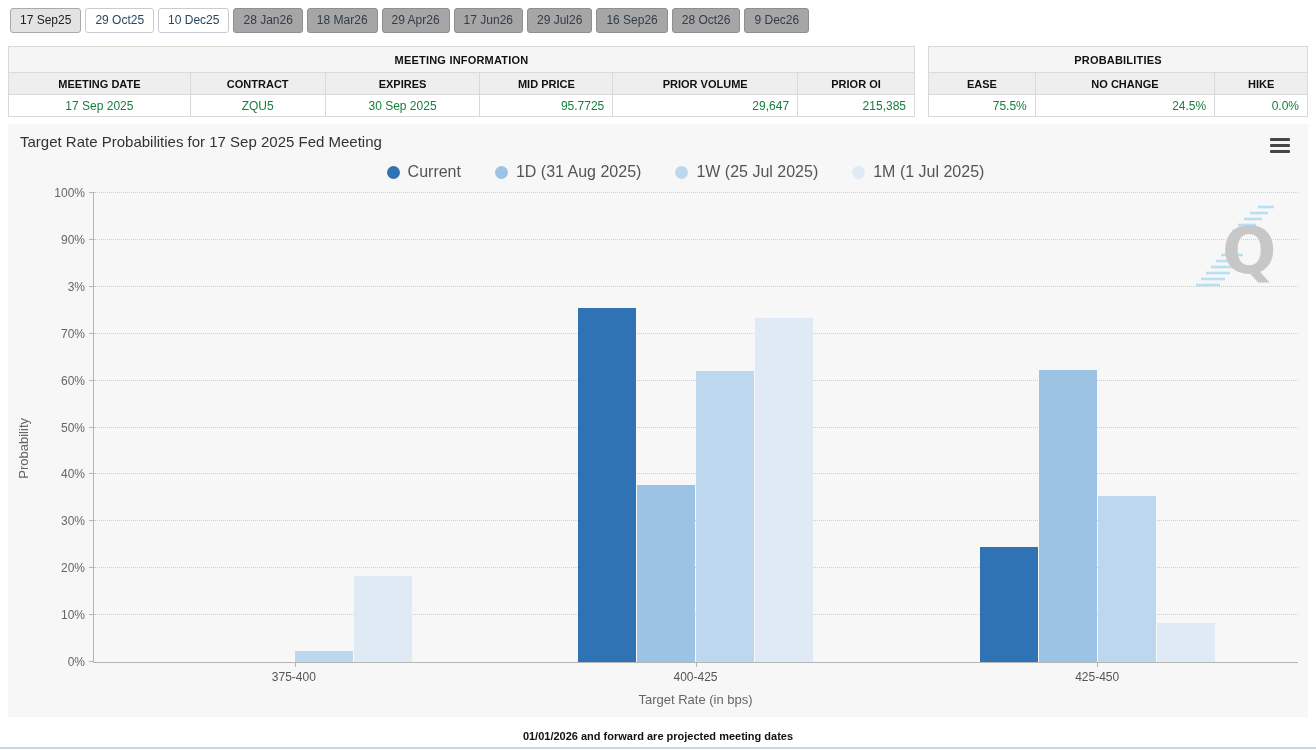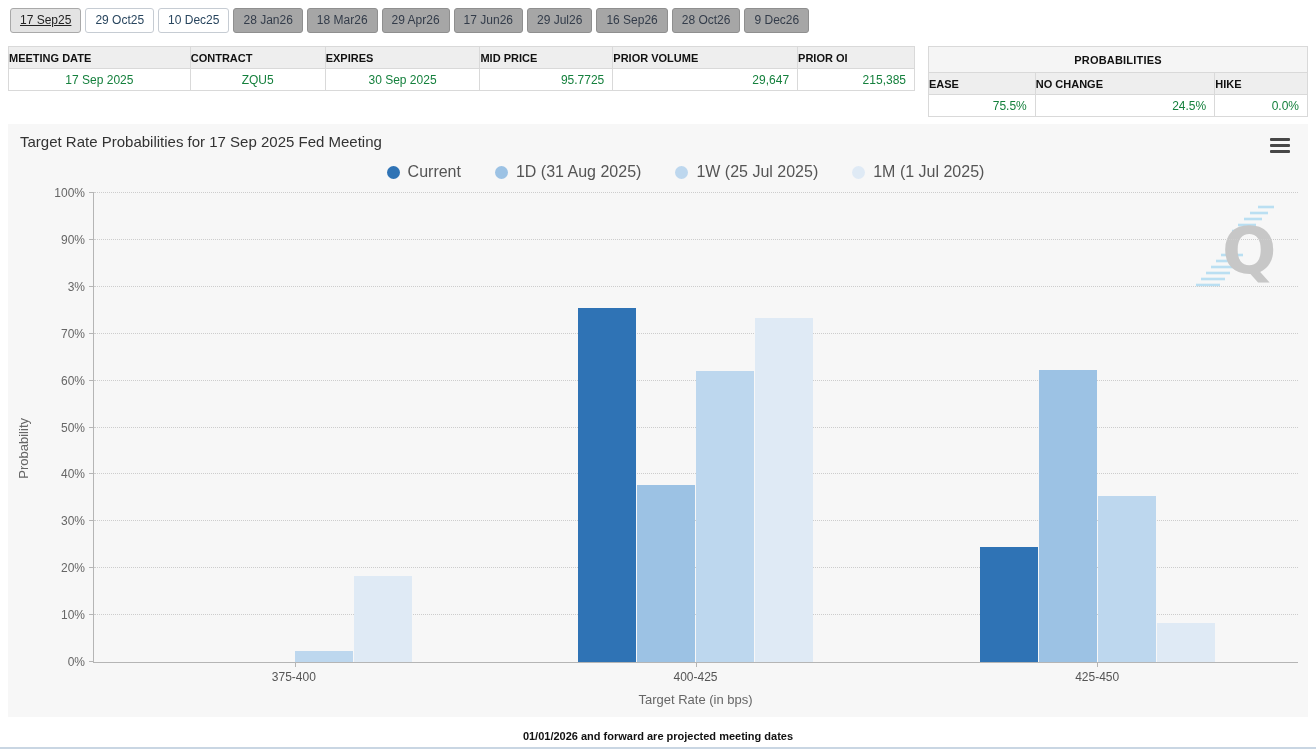--- a/index.html
+++ b/index.html
@@ -4,30 +4,30 @@
 <style>
   * { margin:0; padding:0; box-sizing:border-box; }
   html,body { width:1316px; height:750px; background:#ffffff; font-family:"Liberation Sans", sans-serif; overflow:hidden; }
 
   
   .tabs { display:flex; gap:4px; padding:8px 0 0 10px; }
   .tab {
     height:25px; line-height:23px; padding:0 9px; font-size:12px; cursor:pointer;
     border-radius:3px; border:1px solid #c2c2c2; background:#fff; color:#29465f; white-space:nowrap;
   }
-  .tab.active   { background:#e3e3e3; border-color:#a9a9a9; color:#222;text-decoration:underline; }
+  .tab.active   { background:#e3e3e3; border-color:#a9a9a9; color:#222; }
   .tab.normal   { background:#ffffff; border-color:#c6ccd3; color:#29465f; }
   .tab.projected{ background:#a6a6a6; border-color:#8f8f8f; color:#333c4a; }
 
   
   .tables-row { display:flex; gap:13px; padding:13px 8px 0 8px; align-items:flex-start; }
   table.info { border-collapse:collapse; font-size:11px; background:#fff; }
   table.info th, table.info td { border:1px solid #d9d9d9; }
   .tbl-title { background:#f5f5f5; font-weight:bold; font-size:11px; text-align:center; height:26px; color:#111; letter-spacing:.2px; }
-  .col-head th { background:#eeeeee; font-weight:bold; text-align:left; height:22px; color:#111;margin-left:28px; }
+  .col-head th { background:#eeeeee; font-weight:bold; text-align:center; height:22px; color:#111;margin-left:28px; }
   table.info td { height:22px; font-size:12px; color:#15803d; background:#fff; padding:0 8px; }
   td.c { text-align:center; }
   td.r { text-align:right; }
   .meeting-table { width:907px; }
   .prob-table { width:380px; }
 
   
   .chart-panel { margin:7px 8px 0 8px; background:#f7f7f7; position:relative; }
   .chart-title { font-size:15px; color:#333; font-weight:normal; padding:9px 0 0 12px; }
   .menu-icon { position:absolute; top:11px; right:18px; width:20px; cursor:pointer; }
@@ -79,20 +79,23 @@
   <table class="info meeting-table">
     <colgroup>
       <col style="width:182px">
         <col style="width:135px">
         <col style="width:155px">
       <col style="width:133px">
         <col style="width:185px">
         <col style="width:117px">
     </colgroup>
     <thead>
+      <tr>
+          <th class="tbl-title" colspan="6">MEETING INFORMATION</th>
+        </tr>
       <tr class="col-head">
         <th>MEETING DATE</th>
         <th>CONTRACT</th>
         <th>EXPIRES</th>
         <th>MID PRICE</th>
         <th>PRIOR VOLUME</th>
         <th>PRIOR OI</th>
       </tr>
     </thead>
     <tbody>

